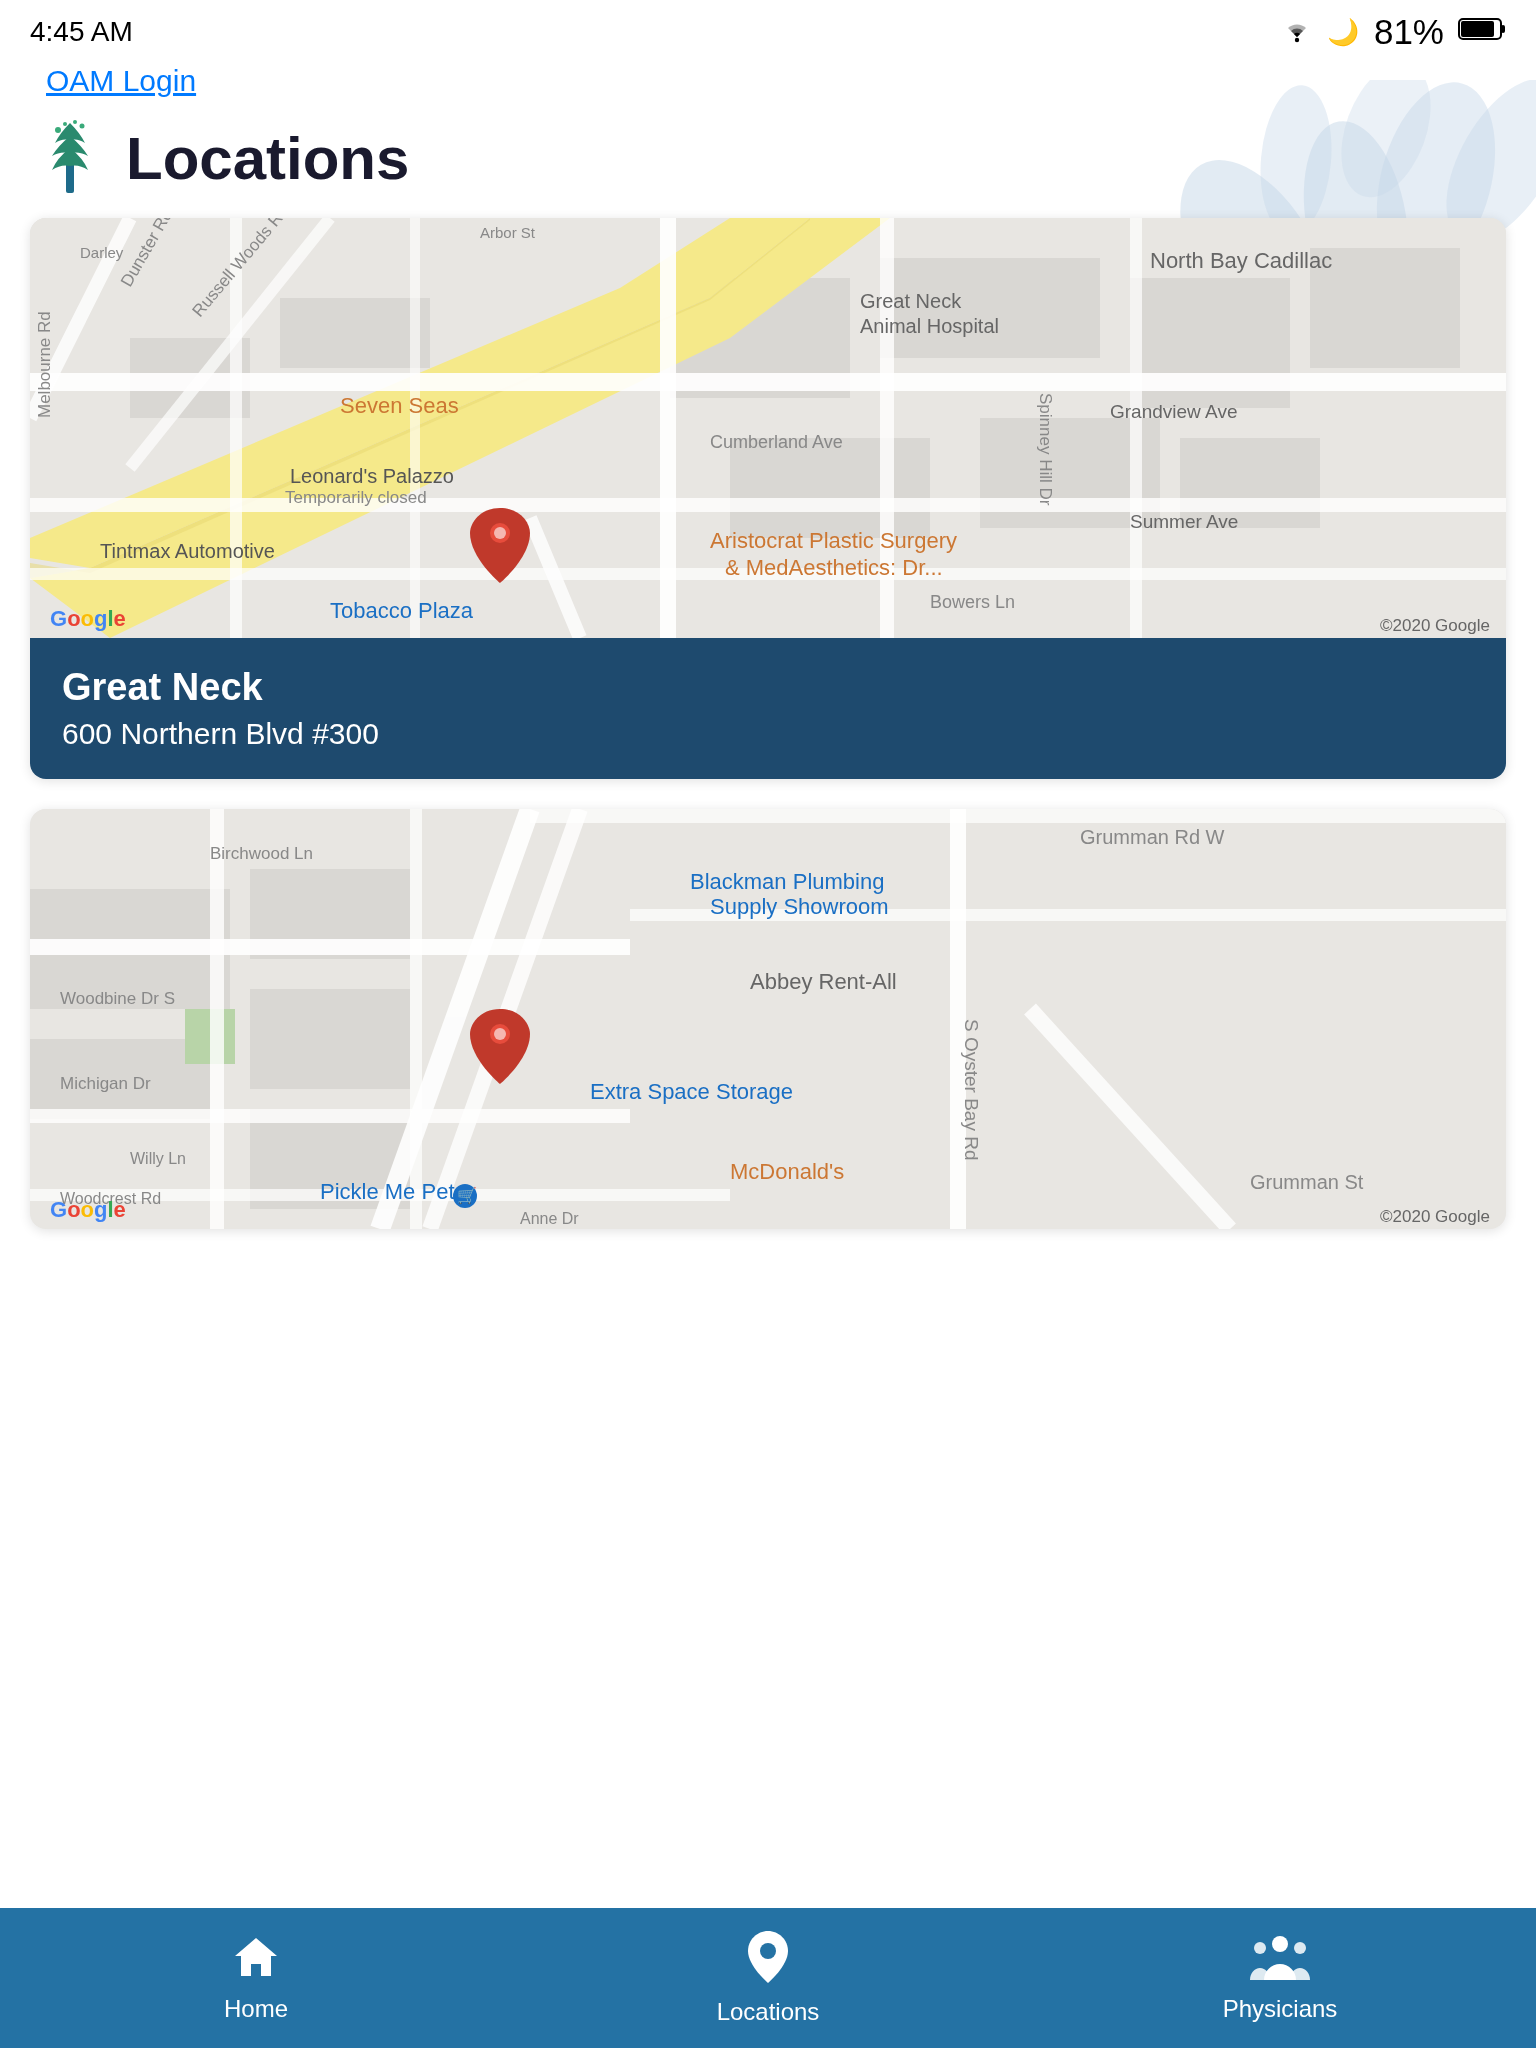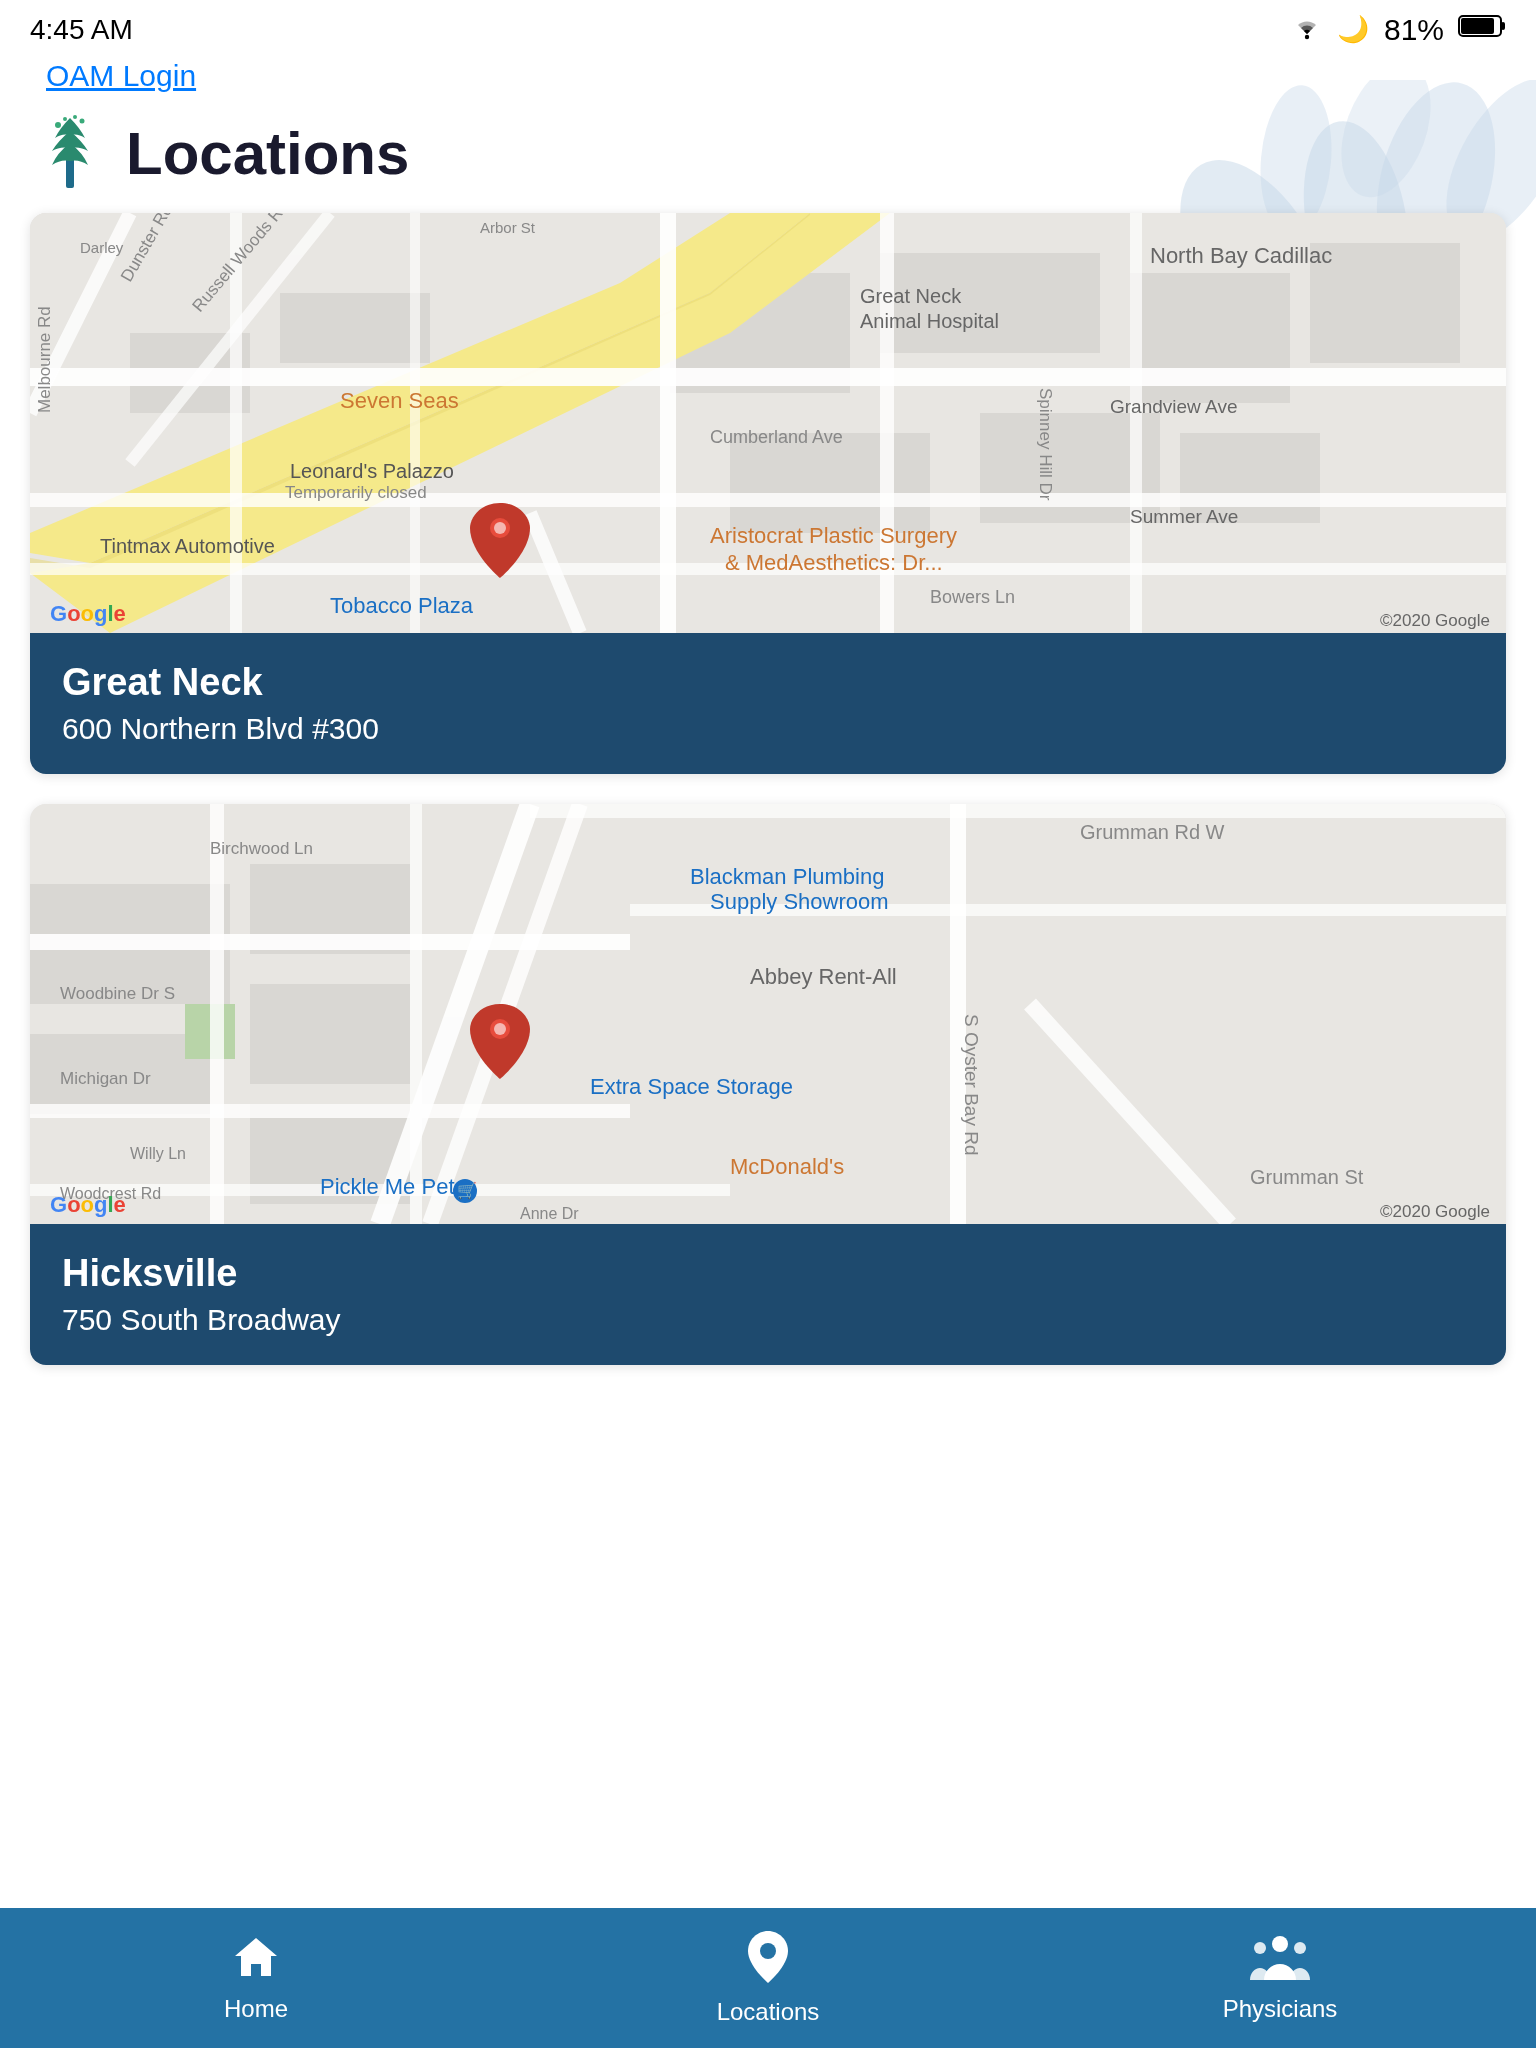--- a/index.html
+++ b/index.html
@@ -165,21 +165,21 @@
   <div class="status-right">
     <span class="wifi-icon">
       <svg width="34" height="28" viewBox="0 0 34 28" fill="none">
         <path d="M17 22l3-3a4.2 4.2 0 00-6 0l3 3z" fill="#000"></path>
         <path d="M17 22l6-6a8.5 8.5 0 00-12 0l6 6z" fill="#000" opacity="0.5"></path>
         <path d="M17 22l9-9a13 13 0 00-18 0l9 9z" fill="#000" opacity="0.3"></path>
         <circle cx="17" cy="25" r="2.2" fill="#000"></circle>
       </svg>
     </span>
     <span style="font-size:26px;">🌙</span>
-    <span style="font-size:30px;">81%</span>
+    <span style="font-size:35px;">81%</span>
     <span>
       <svg width="48" height="26" viewBox="0 0 48 26">
         <rect x="1" y="3" width="42" height="20" rx="4" ry="4" fill="none" stroke="#000" stroke-width="2"></rect>
         <rect x="43" y="9" width="4" height="8" rx="2" fill="#000"></rect>
         <rect x="3" y="5" width="33" height="16" rx="2" fill="#000"></rect>
       </svg>
     </span>
   </div>
 </div>
 
@@ -361,24 +361,20 @@
           <circle cx="0" cy="-15" r="10" fill="#e74c3c"></circle>
           <circle cx="0" cy="-15" r="6" fill="#fff" opacity="0.6"></circle>
         </g>
 
         <text x="20" y="408" font-size="22" font-weight="bold" font-family="Arial">
           <tspan fill="#4285F4">G</tspan><tspan fill="#EA4335">o</tspan><tspan fill="#FBBC05">o</tspan><tspan fill="#4285F4">g</tspan><tspan fill="#34A853">l</tspan><tspan fill="#EA4335">e</tspan>
         </text>
         <text x="1350" y="413" font-size="17" fill="#666" font-family="Arial">©2020 Google</text>
       </svg>
     </div>
-    <div class="location-info">
-      <div class="location-name">Hicksville</div>
-      <div class="location-address">750 South Broadway</div>
-    </div>
   </div>
 
   <div class="bottom-spacer"></div>
 </div>
 
 <nav class="bottom-nav">
   <div class="nav-item">
     <span class="nav-icon">
       <svg width="50" height="46" viewBox="0 0 50 46" fill="none" xmlns="http://www.w3.org/2000/svg">
         <path d="M25 4L4 22h6v20h10V30h10v12h10V22h6L25 4z" fill="#fff"></path>

